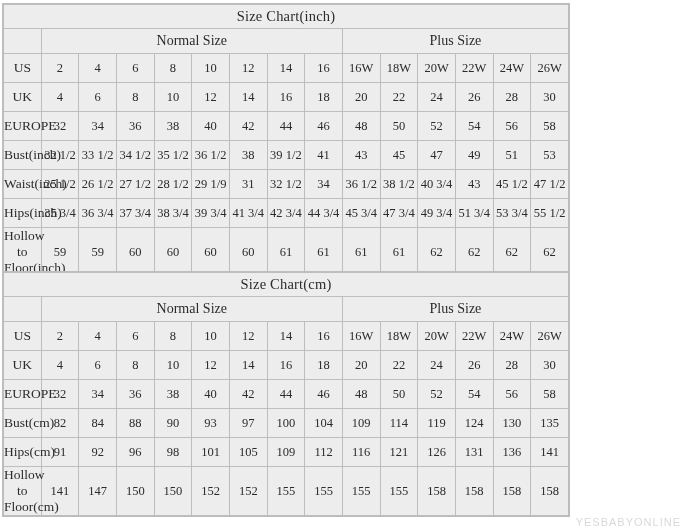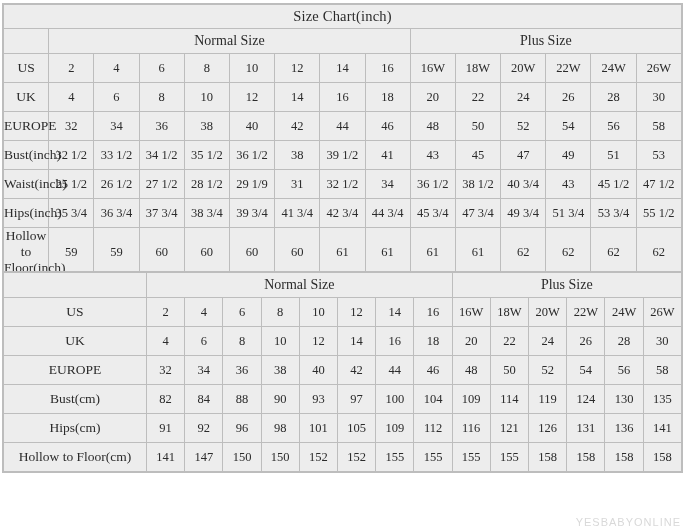--- a/index.html
+++ b/index.html
@@ -12,21 +12,21 @@
     width: 685px;
     height: 529px;
     position: relative;
     background: #ffffff;
     box-sizing: border-box;
     overflow: hidden;
   }
   .chart-block {
     position: absolute;
     left: 2px;
-    width: 681px;
+    width: 568px;
     border: 1px solid #bdbdbd;
     box-sizing: border-box;
     background: #bef264;
   }
   .chart-block.top { top: 3px; }
   .chart-block.bottom { top: 271px; }
 
   table.size-table {
     width: 100%;
     border-collapse: collapse;
@@ -218,20 +218,23 @@
           <td class="data-cell">62</td>
         </tr>
       </tbody>
     </table>
   </div>
 
   <div class="chart-block bottom">
     <table class="size-table">
       <tbody>
         <tr>
+          <td class="title-cell" colspan="15">Size Chart(cm)</td>
+        </tr>
+        <tr>
           <td class="group-cell col-label blank-cell"></td>
           <td class="group-cell" colspan="8">Normal Size</td>
           <td class="group-cell" colspan="6">Plus Size</td>
         </tr>
 
         <tr>
           <td class="rowlabel-cell">US</td>
           <td class="data-cell">2</td>
           <td class="data-cell">4</td>
           <td class="data-cell">6</td>

